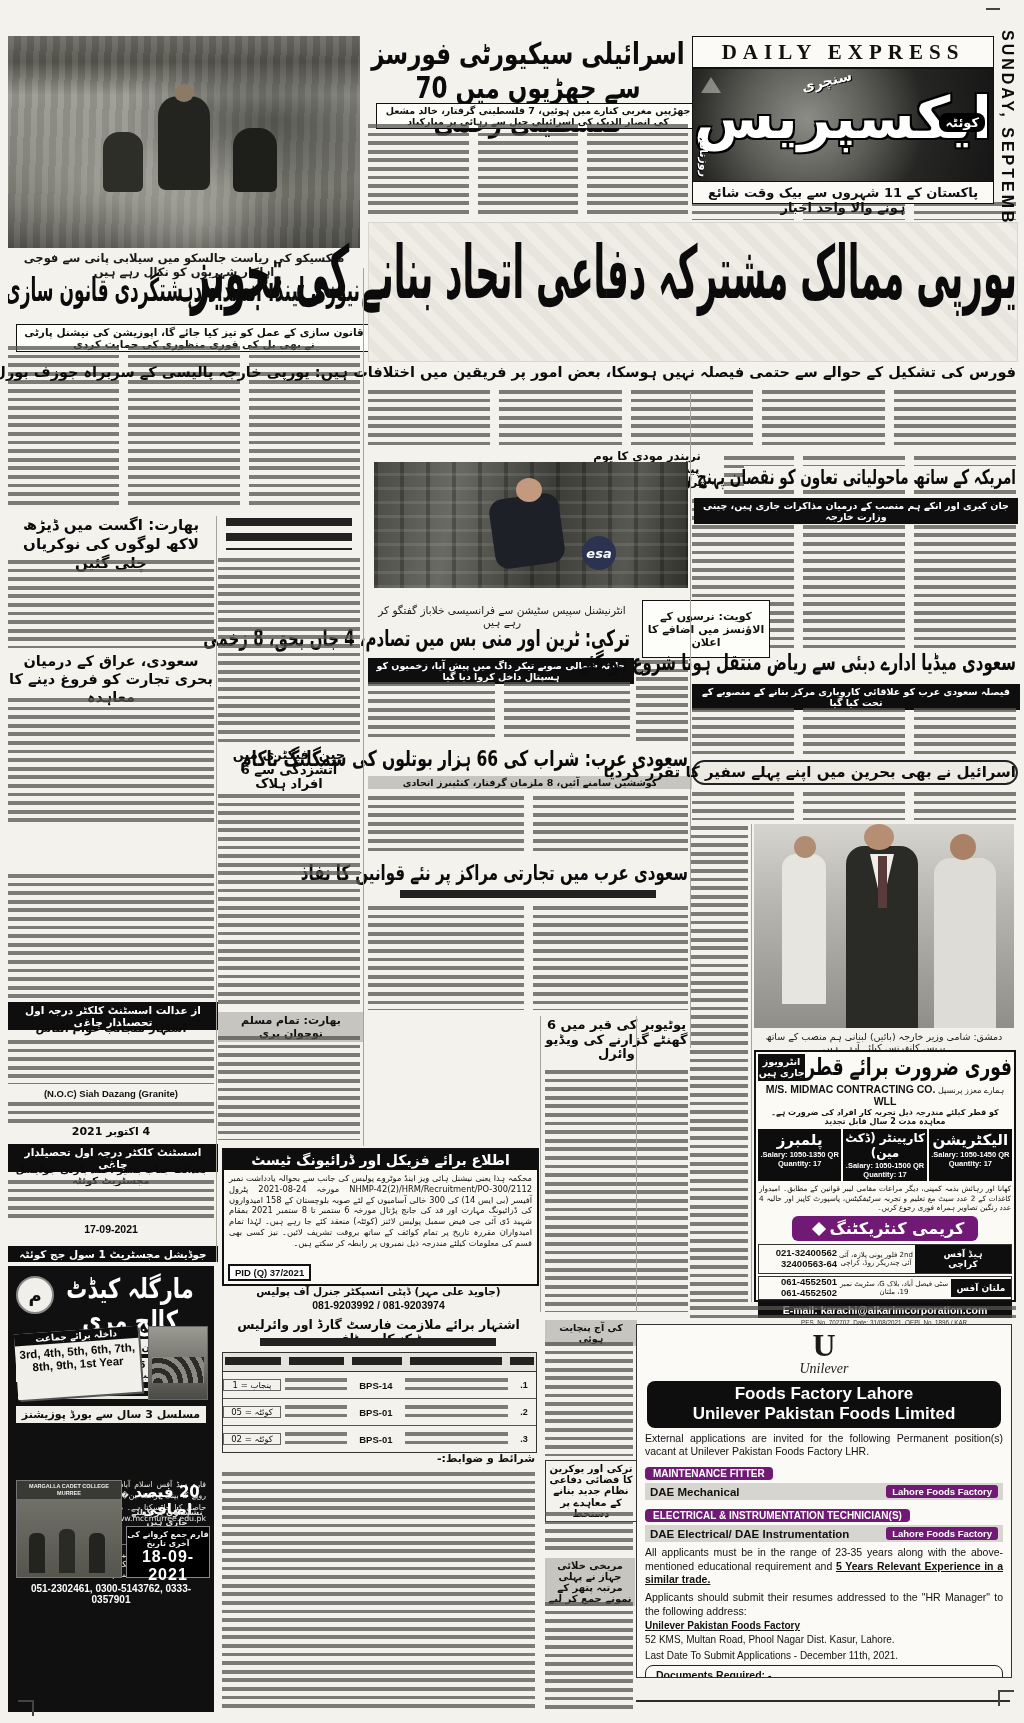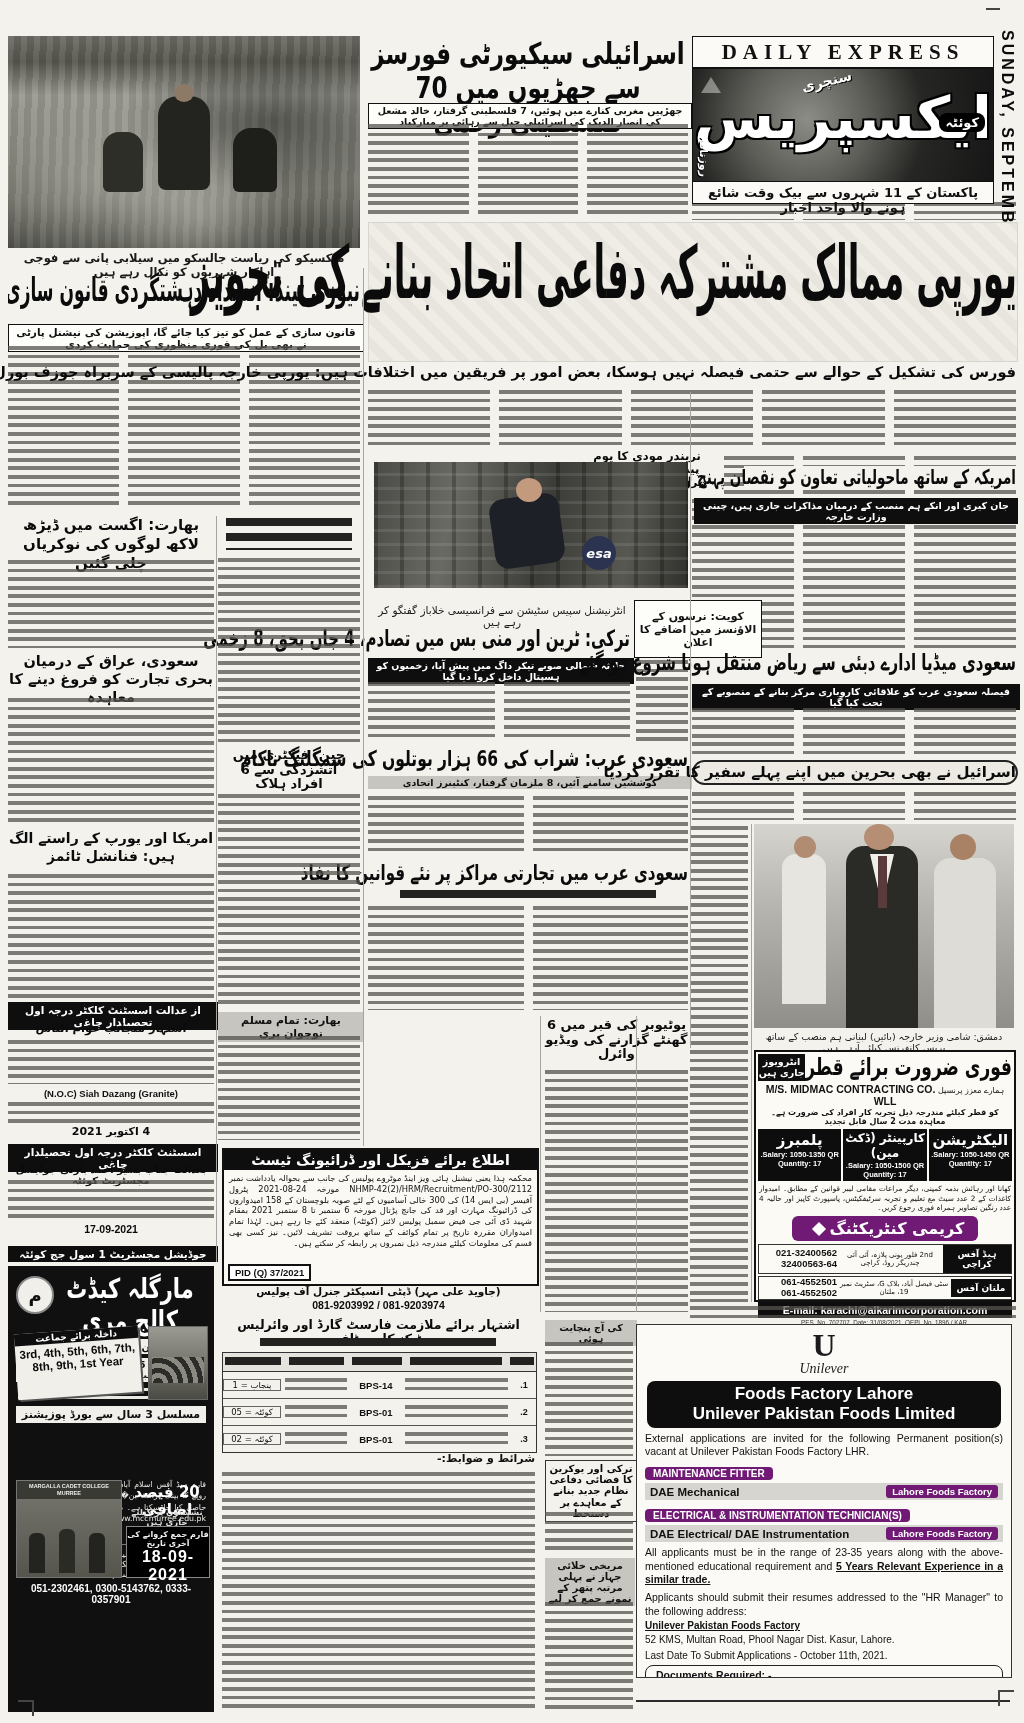--- a/index.html
+++ b/index.html
@@ -7,21 +7,21 @@
         font-family:"DejaVu Sans",sans-serif;color:#111;}
   .abs{position:absolute;}
   .ur{direction:rtl;unicode-bidi:embed;}
   .hl{font-weight:bold;color:#0b0b0b;text-align:center;line-height:1.12;}
   .nowrap{white-space:nowrap;}
   .tx{background-image:repeating-linear-gradient(to bottom,#55534e 0,#55534e 3.8px,rgba(0,0,0,0) 3.8px,rgba(0,0,0,0) 8.6px);opacity:.75;}
   .htx{background-image:repeating-linear-gradient(to bottom,#232220 0,#232220 8px,rgba(0,0,0,0) 8px,rgba(0,0,0,0) 15px);}
   .txw{background-image:repeating-linear-gradient(to bottom,#e8e8e2 0,#e8e8e2 3px,rgba(0,0,0,0) 3px,rgba(0,0,0,0) 7.5px);}
   .cols{display:flex;gap:9px;}
   .cols>div{flex:1;}
-  .subbox{border:1px solid #111;background:#fdfdfa;font-weight:bold;text-align:center;}
+  .subbox{border:1px solid #111;background:#fdfdfa;font-weight:bold;text-align:center;margin-left:8px;}
   .subbar{background:#0e0e0e;color:#fff;font-weight:bold;text-align:center;}
   .subgray{background:#c6c5bf;color:#101010;font-weight:bold;text-align:center;}
   .vr{background:#a7a49d;width:1px;}
   .photo{background-color:#8a8a84;}
   .cap{font-size:11px;text-align:center;color:#1a1a1a;}
   .en{font-family:"Liberation Sans",sans-serif;}
   .serif{font-family:"Liberation Serif",serif;}
   
   .masthead{border:1px solid #111;background:#fbfaf6;}
   .mh-banner{border-bottom:2px solid #111;font-family:"Liberation Serif",serif;font-weight:bold;
@@ -164,21 +164,20 @@
   <div class="abs tx" style="left:218px;top:558px;width:142px;height:184px;"></div>
   <div class="abs hl ur" style="left:226px;top:748px;width:126px;height:40px;font-size:13px;">چین: فیکٹری میں آتشزدگی سے 6 افراد ہلاک</div>
   <div class="abs tx" style="left:218px;top:794px;width:142px;height:212px;"></div>
   <div class="abs subgray ur" style="left:218px;top:1012px;width:142px;font-size:11px;padding:2px;">بھارت: تمام مسلم نوجوان بری</div>
   <div class="abs tx" style="left:218px;top:1036px;width:142px;height:104px;"></div>
 
   <div class="abs hl ur" style="left:8px;top:516px;width:206px;font-size:15px;line-height:1.25;">بھارت: اگست میں ڈیڑھ لاکھ لوگوں کی نوکریاں چلی گئیں</div>
   <div class="abs tx" style="left:8px;top:560px;width:206px;height:88px;"></div>
   <div class="abs hl ur" style="left:8px;top:652px;width:206px;font-size:14.5px;line-height:1.25;">سعودی، عراق کے درمیان بحری تجارت کو فروغ دینے کا معاہدہ</div>
   <div class="abs tx" style="left:8px;top:698px;width:206px;height:128px;"></div>
-  <div class="abs hl ur" style="left:8px;top:830px;width:206px;font-size:14px;line-height:1.25;">امریکا اور یورپ کے راستے الگ ہیں: فنانشل ٹائمز</div>
   <div class="abs tx" style="left:8px;top:874px;width:206px;height:124px;"></div>
 
   <div class="abs subbar ur" style="left:8px;top:1002px;width:206px;font-size:10.5px;padding:2px;">از عدالت اسسٹنٹ کلکٹر درجہ اول تحصیلدار چاغی</div>
   <div class="abs hl ur" style="left:8px;top:1022px;width:206px;font-size:11.5px;">اشتہار منجانب عوام الناس</div>
   <div class="abs tx" style="left:8px;top:1040px;width:206px;height:44px;"></div>
   <div class="abs en" style="left:8px;top:1088px;width:206px;font-size:9.5px;font-weight:bold;text-align:center;">
     <span>(N.O.C)</span> <span>Siah Dazang (Granite)</span>
   </div>
   <div class="abs tx" style="left:8px;top:1102px;width:206px;height:22px;"></div>
   <div class="abs hl ur" style="left:8px;top:1126px;width:206px;font-size:11px;">4 اکتوبر 2021</div>
@@ -336,21 +335,21 @@
       </div>
     </div>
     <div class="ur" style="font-size:7.3px;line-height:1.35;text-align:justify;margin:3px 1px;">کھانا اور رہائش بذمہ کمپنی، دیگر مراعات مقامی لیبر قوانین کے مطابق۔ امیدوار کاغذات کے 2 عدد سیٹ مع تعلیم و تجربہ سرٹیفکیٹس، پاسپورٹ کاپیز اور حالیہ 4 عدد رنگین تصاویر ہمراہ فوری رجوع کریں۔</div>
     <div style="text-align:center;">
       <div class="blkchip" style="border-radius:6px;padding:3px 14px;">
         <span style="display:inline-block;width:10px;height:10px;background:#fff;transform:rotate(45deg);margin-left:8px;"></span>
         <span class="ur" style="font-size:16px;">کریمی کنٹریکٹنگ</span>
       </div>
     </div>
     <div style="display:flex;direction:rtl;align-items:center;margin-top:3px;border:1px solid #333;">
-      <div class="subbar ur" style="width:58px;font-size:9px;padding:4px 5px;">ہیڈ آفس کراچی</div>
+      <div class="subbar ur" style="width:58px;font-size:9px;padding:4px 19px;">ہیڈ آفس کراچی</div>
       <div class="ur" style="flex:1;font-size:7px;text-align:center;">2nd فلور یونی پلازہ، آئی آئی چندریگر روڈ، کراچی</div>
       <div class="en" style="width:78px;font-weight:bold;font-size:9.5px;line-height:1.15;">
         <div>021-32400562</div>
           <div>32400563-64</div>
       </div>
     </div>
     <div style="display:flex;direction:rtl;align-items:center;margin-top:2px;border:1px solid #333;">
       <div class="subbar ur" style="width:58px;font-size:9px;padding:4px 1px;">ملتان آفس</div>
       <div class="ur" style="flex:1;font-size:7px;text-align:center;">سٹی فیصل آباد، بلاک G، سٹریٹ نمبر 19، ملتان</div>
       <div class="en" style="width:78px;font-weight:bold;font-size:9.5px;line-height:1.15;">
@@ -386,21 +385,21 @@
     <div class="grayrow" style="margin:2px 8px;">
       <span style="font-weight:bold;font-size:11.5px;">DAE Electrical/ DAE Instrumentation</span>
       <span class="blkchip" style="font-size:9.5px;border-radius:3px;padding:1px 6px;">Lahore Foods Factory</span>
     </div>
     <p>
       <span>All applicants must be in the range of 23-35 years along with the above-mentioned educational requirement and </span><span style="font-weight:bold;text-decoration:underline;">5 Years Relevant Experience in a similar trade.</span>
     </p>
     <p style="margin-bottom:1px;">Applicants should submit their resumes addressed to the "HR Manager" to the following address:</p>
     <p style="font-weight:bold;text-decoration:underline;margin:0 8px;font-size:10px;">Unilever Pakistan Foods Factory</p>
     <p style="margin:1px 8px;font-size:10px;">52 KMS, Multan Road, Phool Nagar Dist. Kasur, Lahore.</p>
-    <p style="margin:3px 8px;font-size:10px;">Last Date To Submit Applications - October 11th, 2021.</p>
+    <p style="margin:3px 8px;font-size:10px;">Last Date To Submit Applications - December 11th, 2021.</p>
     <div style="border:1px solid #222;border-radius:8px;margin:2px 8px;padding:2px 0 4px;">
       <div style="font-weight:bold;text-decoration:underline;font-size:10.5px;margin:1px 10px;">Documents Required: -</div>
 
     </div>
   </div>
   <div class="abs" style="left:636px;top:1700px;width:374px;height:2px;background:#2c2c2c;"></div>
   <div class="abs" style="left:60px;top:1736px;width:0;height:0;"></div>
 
   <div class="abs vr" style="left:216px;top:516px;height:746px;"></div>
   <div class="abs vr" style="left:363px;top:268px;height:878px;"></div>

